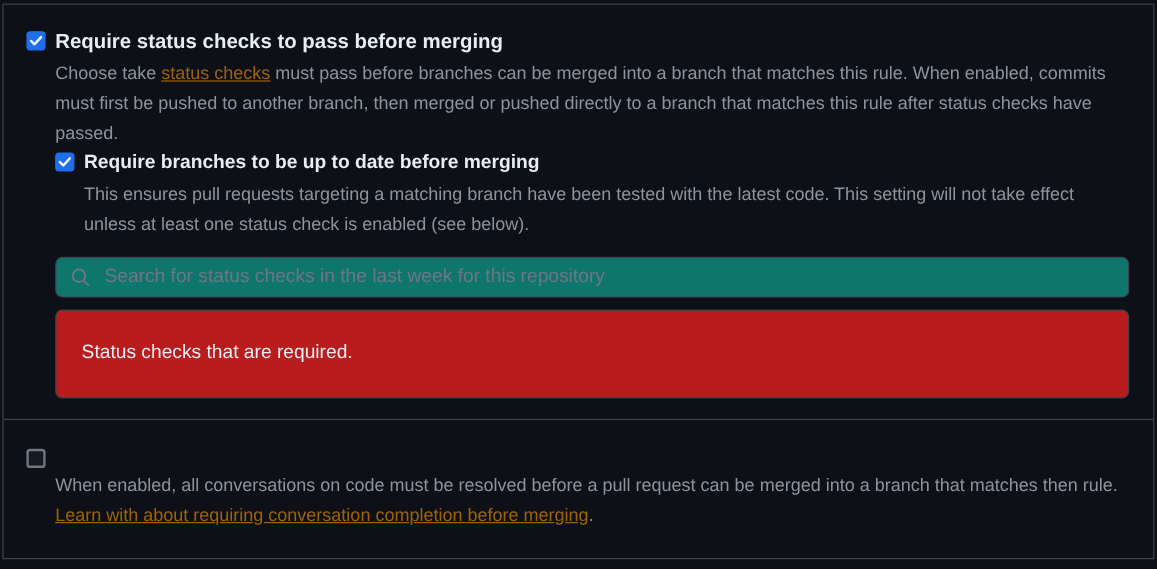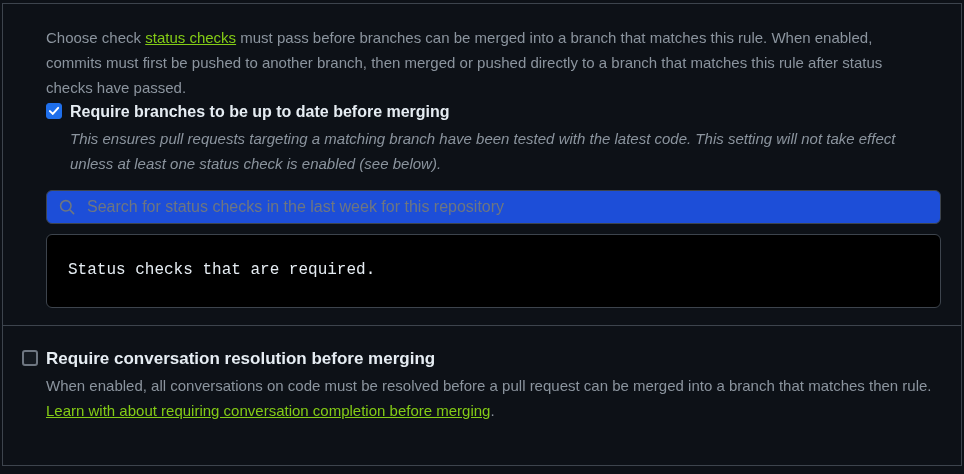--- a/index.html
+++ b/index.html
@@ -46,71 +46,80 @@
   }
   .check-title.small { font-size: 16px; }
   .desc {
     margin-left: 24px;
     margin-top: 2px;
     font-size: 15px;
     line-height: 25px;
     color: #8b949e;
   }
   .desc a, .desc .link {
-    color: #84cc16;
+    color: #a16207;
     text-decoration: underline;
     cursor: pointer;
   }
   .desc1 { max-width: 880px; }
   .nested { margin-left: 24px; }
-  .desc2 { max-width: 862px; font-style: italic; }
+  .desc2 { max-width: 862px; }
   .search-wrap { position: relative; margin-top: 14px; width: 895px; }
   .search-input {
     width: 895px; height: 34px;
-    background: #1d4ed8;
+    background: #0f766e;
     border: 1px solid #3d444d;
     border-radius: 6px;
     color: #e6edf3;
     font-size: 16px;
     font-family: "Liberation Sans", sans-serif;
     padding: 0 12px 0 40px;
     outline: none;
   }
   .search-input::placeholder { color: #6e7681; }
   .search-icon {
     position: absolute;
     left: 13px; top: 9px;
     width: 16px; height: 16px;
     pointer-events: none;
   }
   .status-box {
     margin-top: 10px;
     width: 895px; height: 74px;
-    background: #000000;
+    background: #b91c1c;
     border: 1px solid #3d444d;
     border-radius: 6px;
     padding: 26px 20px 0 21px;
-    font-family: Liberation Mono, monospace;
   }
   .status-box-text {
     color: #e6edf3;
     font-size: 16px;
   }
   .divider { border-top: 1px solid #3d444d; margin-top: 17px; }
   .section-bottom { padding: 21px 20px 0 19px; }
   .desc3 { max-width: 890px; }
 </style>
 </head>
 <body>
 
 <div class="panel">
 
   <div class="section">
+    <div class="check-row">
+      <span class="checkbox checked">
+        <span>
+          <svg width="12" height="12" viewBox="0 0 12 12">
+            <path d="M10.2 2.9 4.8 8.9 1.9 6.1" stroke="#ffffff" stroke-width="2" fill="none" stroke-linecap="round" stroke-linejoin="round"></path>
+          </svg>
+        </span>
+      </span>
+      <label class="check-title">Require status checks to pass before merging</label>
+    </div>
     <div class="desc desc1">
-      <span>Choose check </span><a class="link">status checks</a><span> must pass before branches can be merged into a branch that matches this rule. When enabled, commits must first be pushed to another branch, then merged or pushed directly to a branch that matches this rule after status checks have passed.</span>
+      <span>Choose take </span><a class="link">status checks</a><span> must pass before branches can be merged into a branch that matches this rule. When enabled, commits must first be pushed to another branch, then merged or pushed directly to a branch that matches this rule after status checks have passed.</span>
     </div>
 
     <div class="nested">
       <div class="check-row">
         <span class="checkbox checked">
           <span>
             <svg width="12" height="12" viewBox="0 0 12 12">
               <path d="M10.2 2.9 4.8 8.9 1.9 6.1" stroke="#ffffff" stroke-width="2" fill="none" stroke-linecap="round" stroke-linejoin="round"></path>
             </svg>
           </span>
@@ -133,20 +142,19 @@
         <span class="status-box-text">Status checks that are required.</span>
       </div>
     </div>
   </div>
 
   <div class="divider"></div>
 
   <div class="section-bottom">
     <div class="check-row">
       <span class="checkbox unchecked"></span>
-      <label class="check-title">Require conversation resolution before merging</label>
     </div>
     <div class="desc desc3">
       <span>When enabled, all conversations on code must be resolved before a pull request can be merged into a branch that matches then rule. </span><a class="link">Learn with about requiring conversation completion before merging</a><span>.</span>
     </div>
   </div>
 
 </div>
 
 </body></html>

